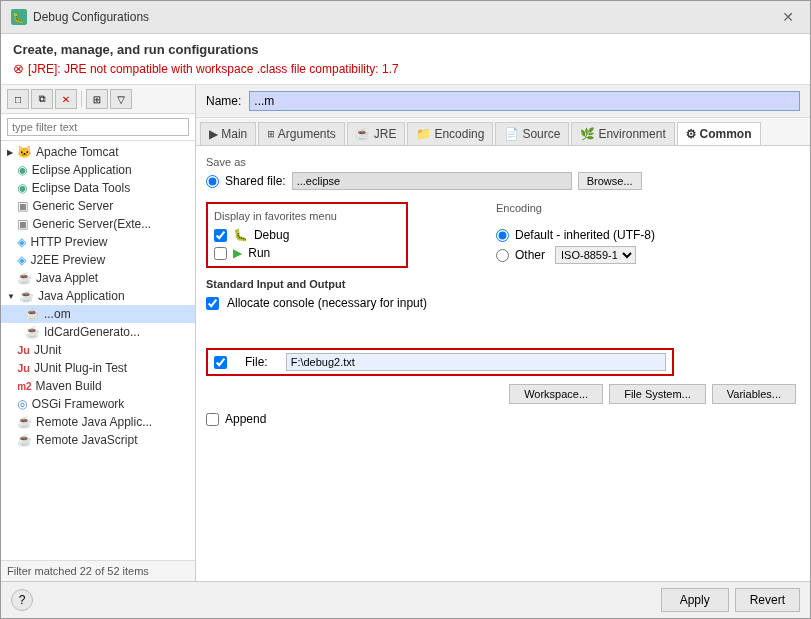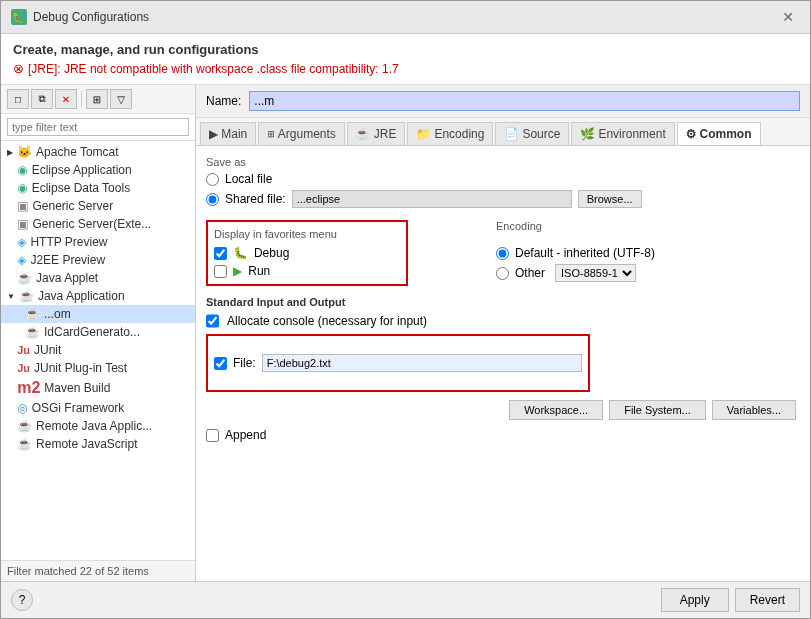--- a/index.html
+++ b/index.html
@@ -28,21 +28,21 @@
     .sidebar-footer { padding: 4px 6px; border-top: 1px solid #ddd; font-size: 11px; color: #555; background: #f5f5f5; }
     .right-panel { flex: 1; display: flex; flex-direction: column; background: white; }
     .name-row { display: flex; align-items: center; gap: 8px; padding: 6px 10px; border-bottom: 1px solid #ddd; background: #f0f0f0; }
     .name-input { flex: 1; border: 1px solid #7a9fd4; padding: 2px 4px; font-size: 12px; background: #d0d8ff; }
     .tabs { display: flex; border-bottom: 1px solid #ccc; background: #f5f5f5; padding: 0 4px; padding-top: 4px; overflow: hidden; }
     .tab { padding: 4px 8px; border: 1px solid #ccc; border-bottom: none; background: #e8e8e8; cursor: pointer; font-size: 11px; color: #444; margin-right: 2px; display: flex; align-items: center; gap: 3px; white-space: nowrap; }
     .tab.active { background: white; border-bottom: 1px solid white; color: #333; font-weight: bold; margin-bottom: -1px; }
     .tab-content { flex: 1; padding: 10px; overflow-y: auto; }
     .section { margin-bottom: 12px; }
     .section-label { font-size: 11px; color: #555; margin-bottom: 4px; }
-    .row { display: flex; gap: 8px; margin-bottom: 6px; }
+    .row { display: flex; align-items: center; gap: 8px; margin-bottom: 6px; }
     .radio-group { display: flex; flex-direction: column; gap: 4px; }
     .radio-row { display: flex; align-items: center; gap: 6px; }
     .shared-file-row { display: flex; align-items: center; gap: 6px; }
     .shared-input { width: 300px; border: 1px solid #bbb; padding: 2px 4px; background: #e0e0e0; font-size: 11px; }
     .browse-btn { padding: 2px 8px; border: 1px solid #bbb; background: #e8e8e8; cursor: pointer; font-size: 11px; }
     .favorites-title { font-size: 11px; color: #555; margin-bottom: 6px; }
     .favorites-list { display: flex; flex-direction: column; gap: 4px; }
     .fav-item { display: flex; align-items: center; gap: 6px; }
     .encoding-section { margin-left: 20px; }
     .encoding-title { font-size: 11px; color: #555; margin-bottom: 14px; }
@@ -156,21 +156,21 @@
           <span style="color:#c44;font-size:11px;font-weight:bold;">Ju</span>
           <span>JUnit</span>
         </div>
         <div class="sidebar-item parent">
           <span style="font-size:8px;visibility:hidden;">▶</span>
           <span style="color:#c44;font-size:11px;font-weight:bold;">Ju</span>
           <span>JUnit Plug-in Test</span>
         </div>
         <div class="sidebar-item parent">
           <span style="font-size:8px;visibility:hidden;">▶</span>
-          <span style="color:#c44;font-size:16px;font-weight:bold;">m2</span>
+          <span style="color:#c44;font-size:10px;font-weight:bold;">m2</span>
           <span>Maven Build</span>
         </div>
         <div class="sidebar-item parent">
           <span style="font-size:8px;visibility:hidden;">▶</span>
           <span style="color:#48c;font-size:12px;">◎</span>
           <span>OSGi Framework</span>
         </div>
         <div class="sidebar-item parent">
           <span style="font-size:8px;visibility:hidden;">▶</span>
           <span style="color:#c84;font-size:12px;">☕</span>
@@ -221,24 +221,20 @@
           <span>⚙</span>
           <span>Common</span>
         </div>
       </div>
 
       <div class="tab-content">
 
         <div class="section">
           <div class="section-label">Save as</div>
           <div class="radio-group">
-            <div class="radio-row">
-              <input type="radio" name="saveas" style="">
-              <label>Local file</label>
-            </div>
             <div class="radio-row shared-file-row">
               <input type="radio" name="saveas" checked="" style="">
               <label>Shared file:</label>
               <input type="text" class="shared-input" value="...eclipse" style="width: 280px; border: 1px solid rgb(187, 187, 187); padding: 2px 4px; background: rgb(224, 224, 224); font-size: 11px;">
               <button class="browse-btn">Browse...</button>
             </div>
           </div>
         </div>
 
         <div class="two-col">
@@ -278,24 +274,24 @@
             </div>
           </div>
         </div>
 
         <div class="std-section">
           <div class="std-title">Standard Input and Output</div>
           <div class="row">
             <input type="checkbox" checked="" style="">
             <label>Allocate console (necessary for input)</label>
           </div>
-          <div style="border:2px solid #c00;display:inline-flex;align-items:center;gap:6px;padding:18px 6px;">
+          <div style="border:2px solid #c00;display:inline-flex;align-items:center;gap:18px;padding:3px 6px;margin-top:32px;">
             <input type="checkbox" checked="" style="">
             <label>File:</label>
-            <input type="text" value="F:\debug2.txt" style="width: 320px; border: 1px solid rgb(187, 187, 187); padding: 2px 4px; font-size: 11px; background: rgb(232, 240, 255);">
+            <input type="text" value="F:\debug2.txt" style="width: 380px; border: 1px solid rgb(187, 187, 187); padding: 2px 4px; font-size: 11px; background: rgb(232, 240, 255);">
           </div>
           <div class="action-btns">
             <button class="action-btn">Workspace...</button>
             <button class="action-btn">File System...</button>
             <button class="action-btn">Variables...</button>
           </div>
           <div class="append-row">
             <input type="checkbox" style="">
             <label>Append</label>
           </div>

